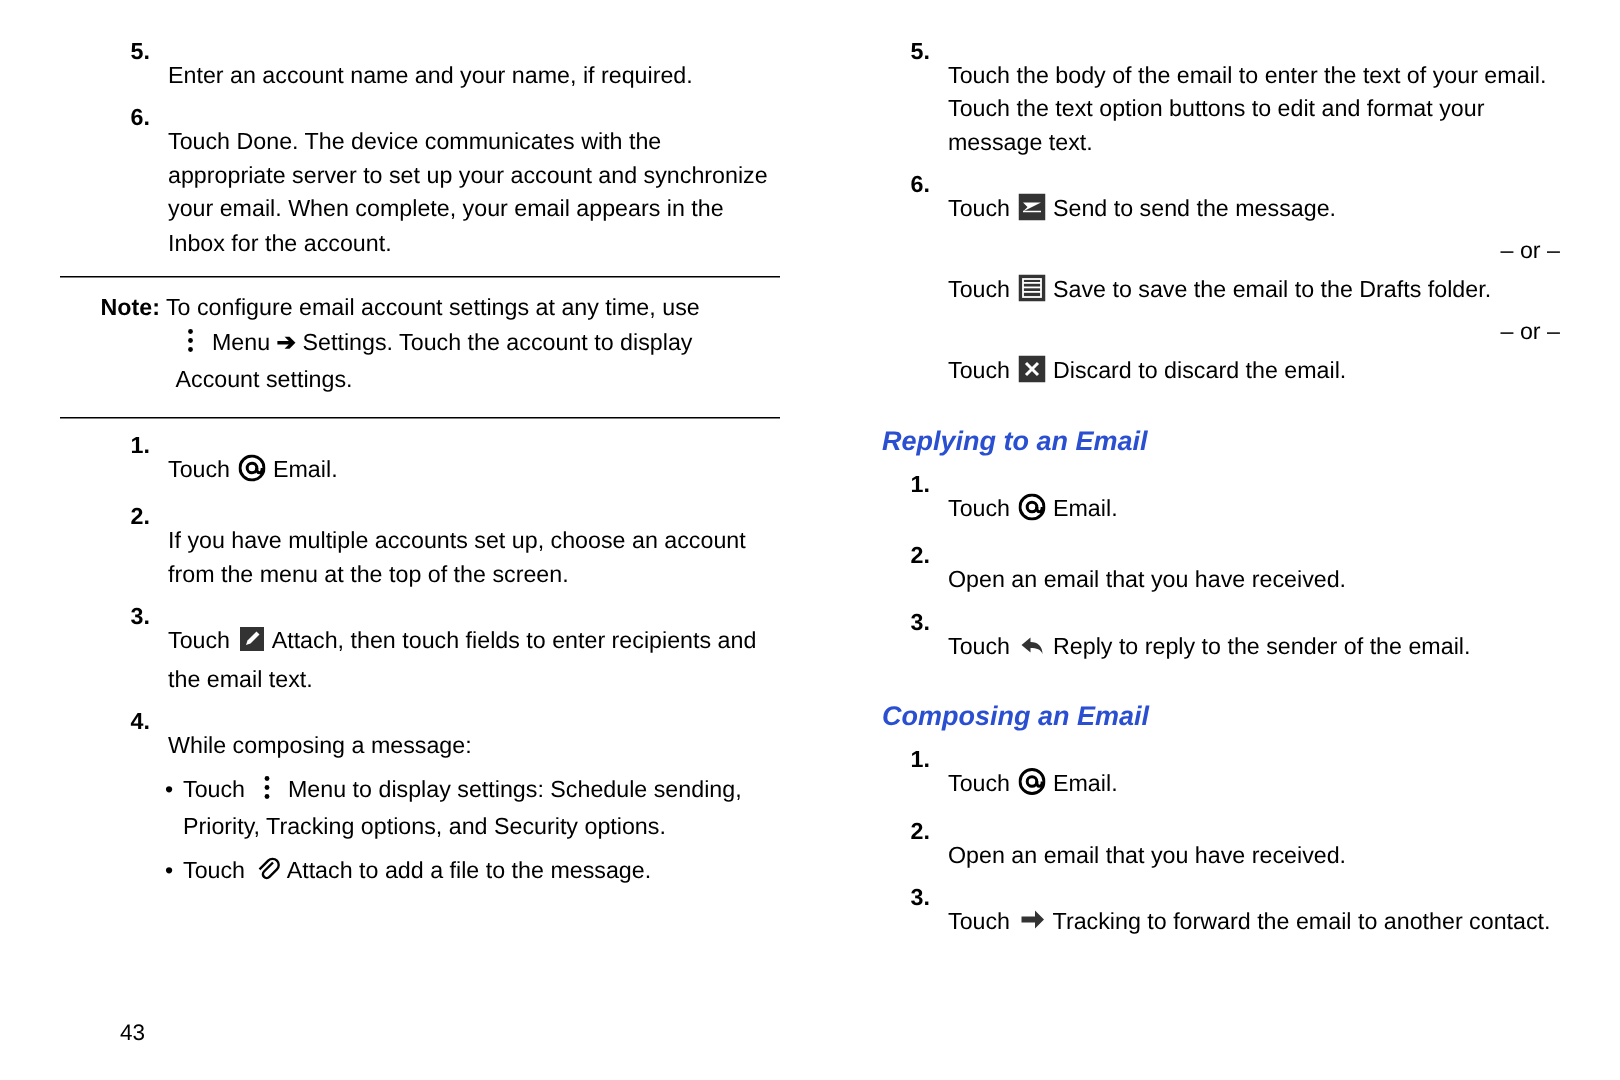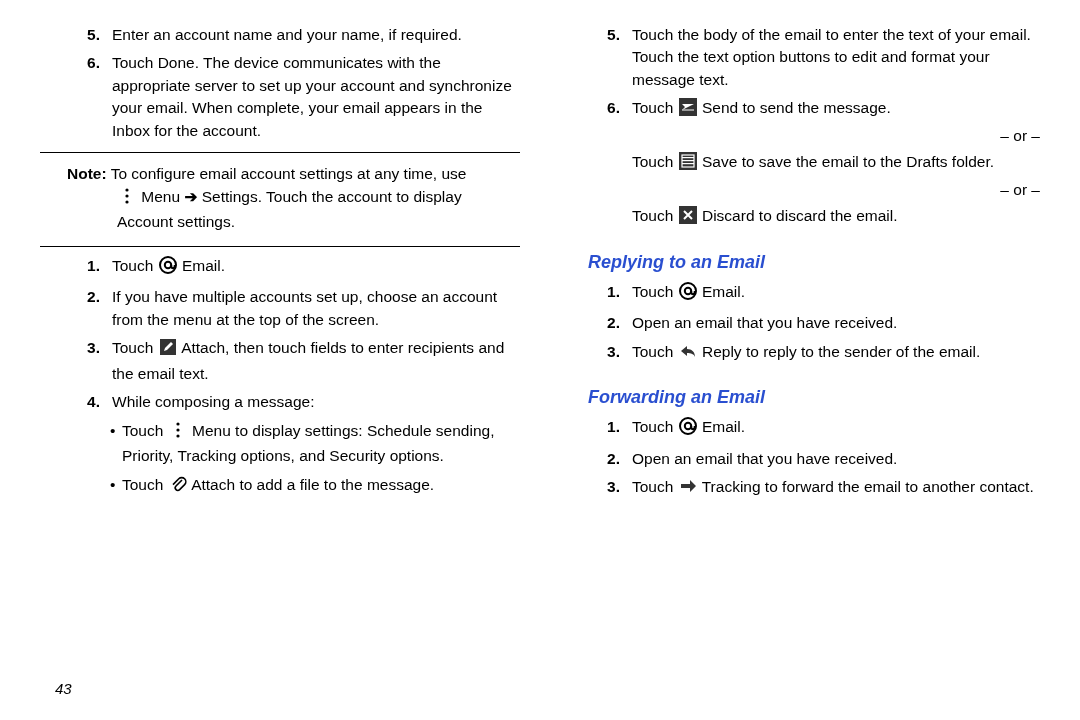--- a/index.html
+++ b/index.html
@@ -30,20 +30,21 @@
   }
   .ol-item .num {
     width: 60px;
     text-align: right;
     font-weight: bold;
     padding-right: 12px;
     flex-shrink: 0;
   }
   .ol-item .body {
     flex: 1;
+    margin-top: 16px;
   }
   .bullet-item {
     display: flex;
     margin-bottom: 6px;
     padding-left: 70px;
   }
   .bullet-item .dot {
     width: 12px;
     flex-shrink: 0;
   }
@@ -80,24 +81,23 @@
     margin: 0 1px;
   }
   .bold { font-weight: normal; }
   .or-line {
     padding-left: 0px;
     margin: 2px 0 4px 0;
     text-align: right;
   }
   .page-num {
     position: absolute;
-    left: 55px;
+    left: 80px;
     bottom: 20px;
     font-size: 15px;
-    font-style: italic;
   }
   .arrow {
     font-weight: bold;
   }
   
   svg.ic { width:18px; height:18px; }
 </style>
 </head>
 <body>
 
@@ -267,21 +267,21 @@
       <div class="body">
         <span>Touch </span><span class="icon">
           <svg class="ic" viewBox="0 0 18 18">
               <path d="M8 4L2 9l6 5v-3c4 0 7 1 8 4 0-5-3-8-8-8V4z" fill="#333"></path>
             </svg>
         </span>
         <span class="bold">Reply</span><span> to reply to the sender of the email.</span>
       </div>
     </div>
 
-    <div class="heading">Forwarding an Email</div>
+    <div class="heading">Composing an Email</div>
 
     <div class="ol-item">
       <div class="num">1.</div>
       <div class="body">
         <span>Touch </span><span class="icon">
           <svg class="ic" viewBox="0 0 18 18">
               <circle cx="9" cy="9" r="8" fill="none" stroke="#000" stroke-width="2"></circle>
               <circle cx="9" cy="9" r="3.2" fill="none" stroke="#000" stroke-width="2"></circle>
               <path d="M12.2 9c0 1.8.6 3.2 1.7 3.2 1.2 0 1.9-1.5 1.9-3.2" fill="none" stroke="#000" stroke-width="2"></path>
             </svg>

